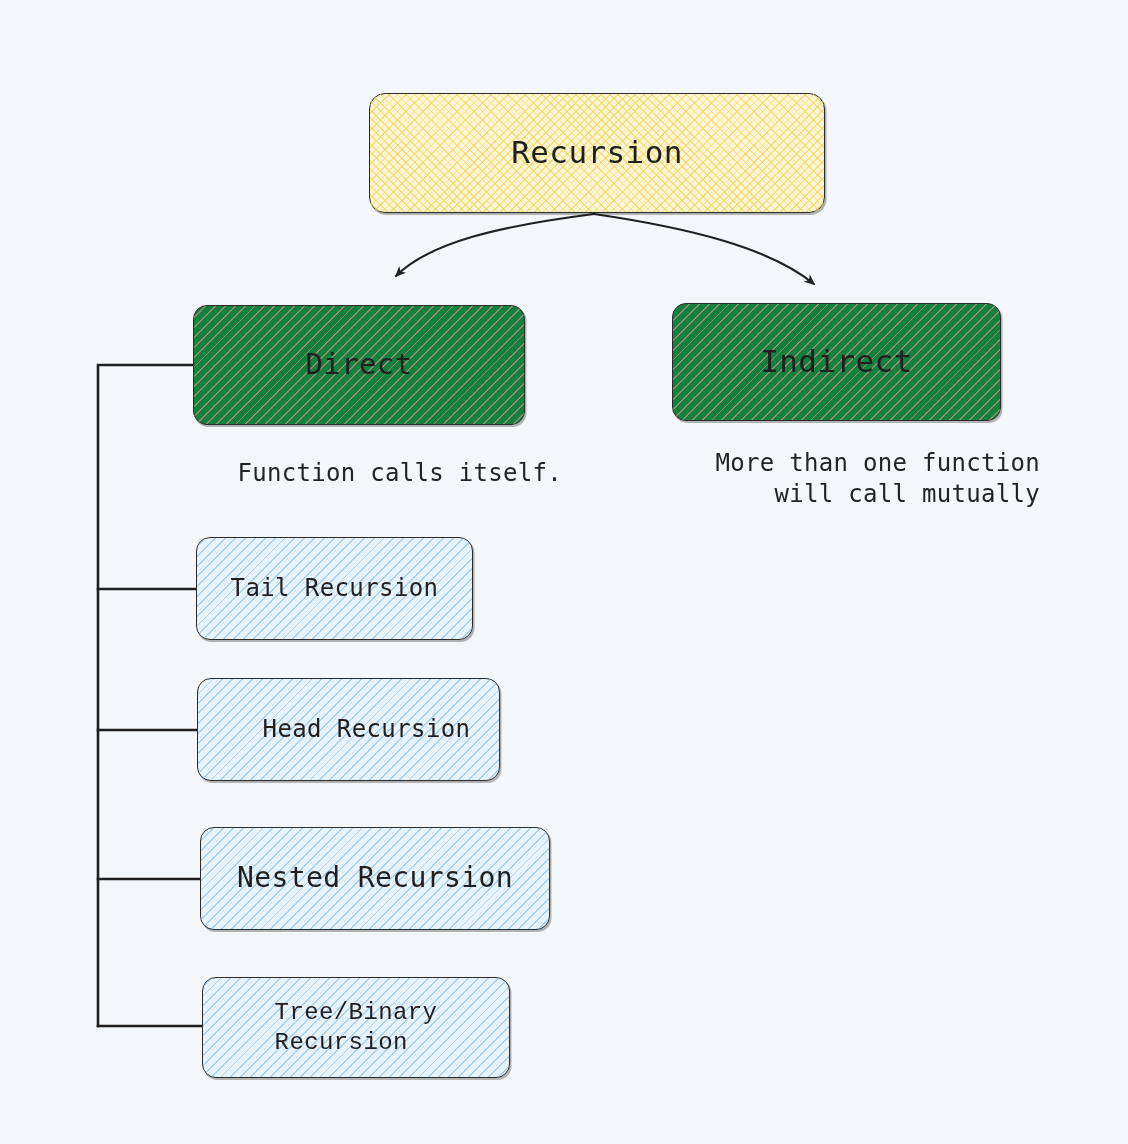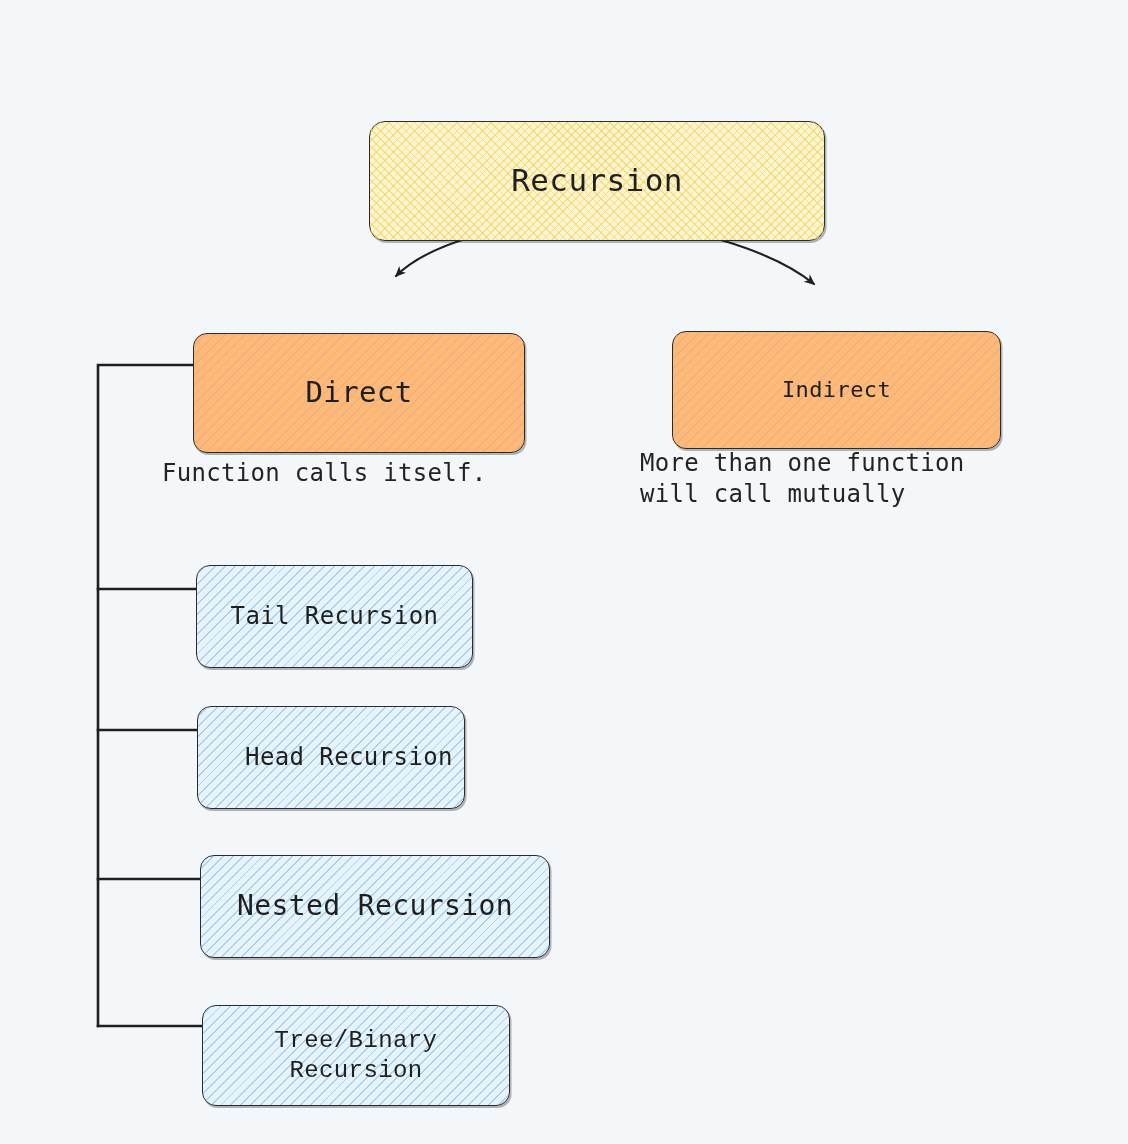--- a/index.html
+++ b/index.html
@@ -25,28 +25,26 @@
     pointer-events: none;
   }
 
   
   .node {
     position: absolute;
     box-sizing: border-box;
     display: flex;
     align-items: center;
     justify-content: center;
-    text-align: center;
     border: 1.6px solid #2b2b2b;
     border-radius: 14px;
     color: #1f1f1f;
     line-height: 1.22;
     letter-spacing: 0.4px;
     box-shadow: 1.5px 2px 0 rgba(20,20,20,0.30);
-    margin-top: 28px;
   }
   .node .label { position: relative; z-index: 2; white-space: pre-line; }
 
   
   .node::before {
     content: "";
     position: absolute;
     left: 0; top: 0; right: 0; bottom: 0;
     border-radius: 12px;
     z-index: 1;
@@ -61,51 +59,51 @@
       repeating-linear-gradient(45deg,
         rgba(238,205,80,0.55) 0px, rgba(238,205,80,0.55) 1.2px,
         rgba(0,0,0,0) 1.2px, rgba(0,0,0,0) 6px),
       repeating-linear-gradient(-45deg,
         rgba(238,205,80,0.55) 0px, rgba(238,205,80,0.55) 1.2px,
         rgba(0,0,0,0) 1.2px, rgba(0,0,0,0) 6px);
   }
 
   
   .node.pink {
-    background: #fdba74;
+    background: #15803d;
   }
   .node.pink::before {
     background: repeating-linear-gradient(-45deg,
         rgba(233,160,160,0.55) 0px, rgba(233,160,160,0.55) 1.3px,
         rgba(0,0,0,0) 1.3px, rgba(0,0,0,0) 7px);
   }
 
   
   .node.blue {
     background: #e6f3fb;
   }
   .node.blue::before {
     background: repeating-linear-gradient(-45deg,
         rgba(120,180,225,0.55) 0px, rgba(120,180,225,0.55) 1.3px,
         rgba(0,0,0,0) 1.3px, rgba(0,0,0,0) 7px);
   }
 
   
   #node-root      { left: 369px; top: 93px;  width: 456px; height: 120px; font-size: 31px; border-radius: 16px; }
   #node-direct    { left: 193px; top: 305px; width: 332px; height: 120px; font-size: 29px; }
-  #node-indirect  { left: 672px; top: 303px; width: 329px; height: 118px; font-size: 22px; }
+  #node-indirect  { left: 672px; top: 303px; width: 329px; height: 118px; font-size: 31px; }
   #node-tail      { left: 196px; top: 537px; width: 277px; height: 103px; font-size: 24px; }
-  #node-head      { left: 197px; top: 678px; width: 268px; height: 103px; font-size: 24px; padding-left: 36px; }
+  #node-head      { left: 197px; top: 678px; width: 303px; height: 103px; font-size: 24px; padding-left: 36px; }
   #node-nested    { left: 200px; top: 827px; width: 350px; height: 103px; font-size: 28px; }
   #node-tree      { left: 202px; top: 977px; width: 308px; height: 101px; font-size: 24px; font-family: Liberation Mono, monospace; }
 
   
   .caption {
     position: absolute;
-    text-align: left;
+    text-align: right;
     color: #232323;
     font-size: 24px;
     line-height: 1.28;
     letter-spacing: 0.3px;
     white-space: pre-line;
   }
   #caption-direct   { left: 162px; top: 458px; width: 400px; }
   #caption-indirect { left: 640px; top: 448px; width: 400px; }
 </style>
 </head>

